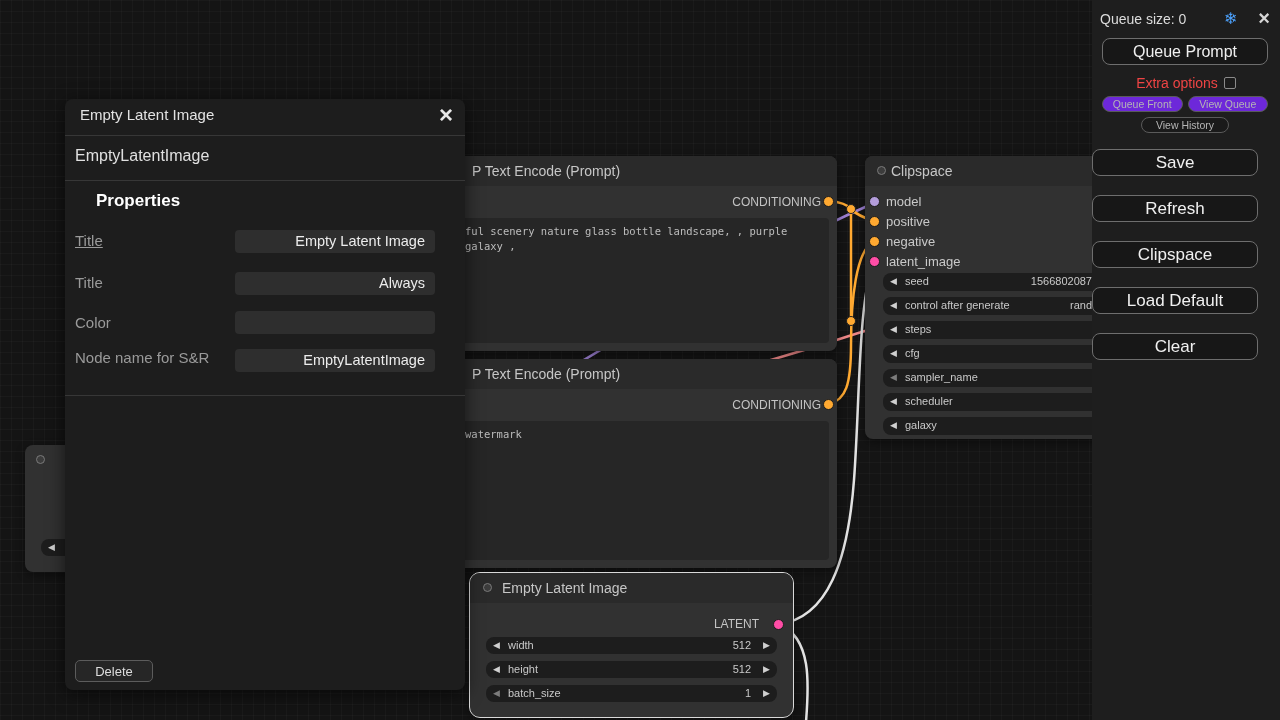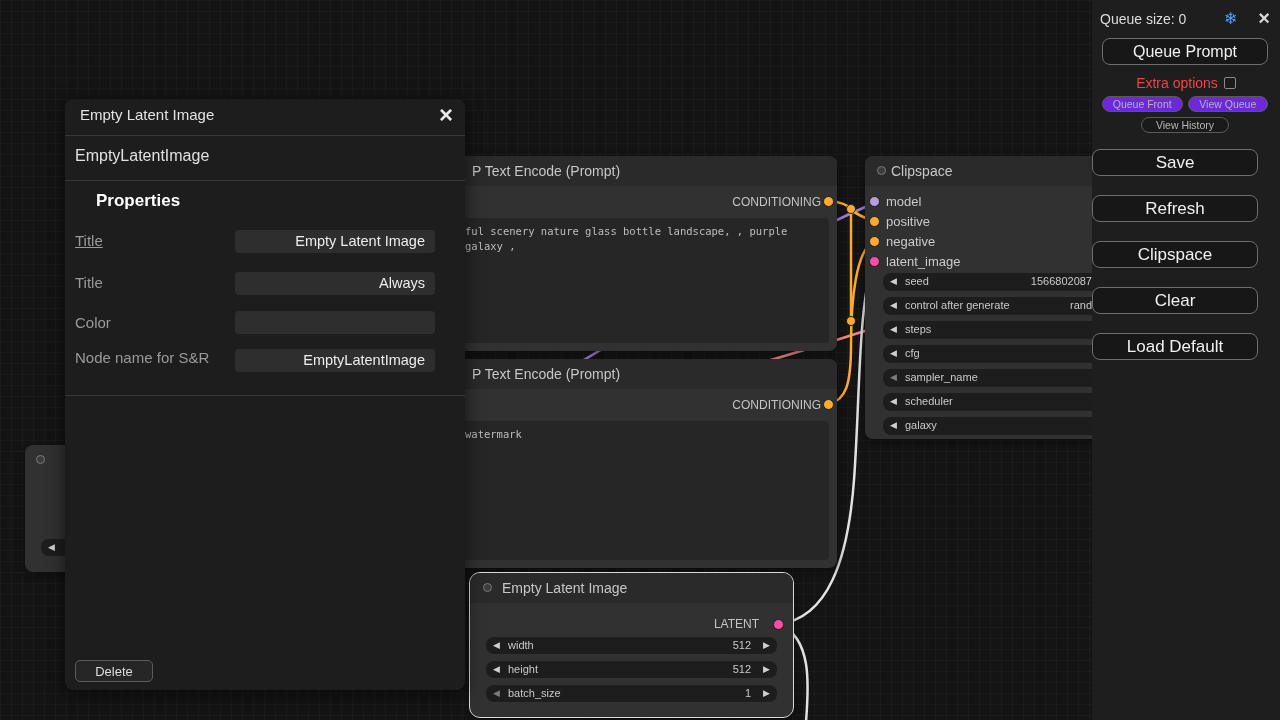--- a/index.html
+++ b/index.html
@@ -236,18 +236,18 @@
     <div id="small-row">
       <button class="sbtn">Queue Front</button>
       <button class="sbtn">View Queue</button>
     </div>
     <button id="view-history">View History</button>
 
     <div id="menu-stack">
       <button class="btn mbtn">Save</button>
       <button class="btn mbtn">Refresh</button>
       <button class="btn mbtn">Clipspace</button>
+      <button class="btn mbtn">Load Default</button>
       <button class="btn mbtn">Clear</button>
-      <button class="btn mbtn">Load Default</button>
     </div>
   </div>
 
 </div>
 
 </body></html>

